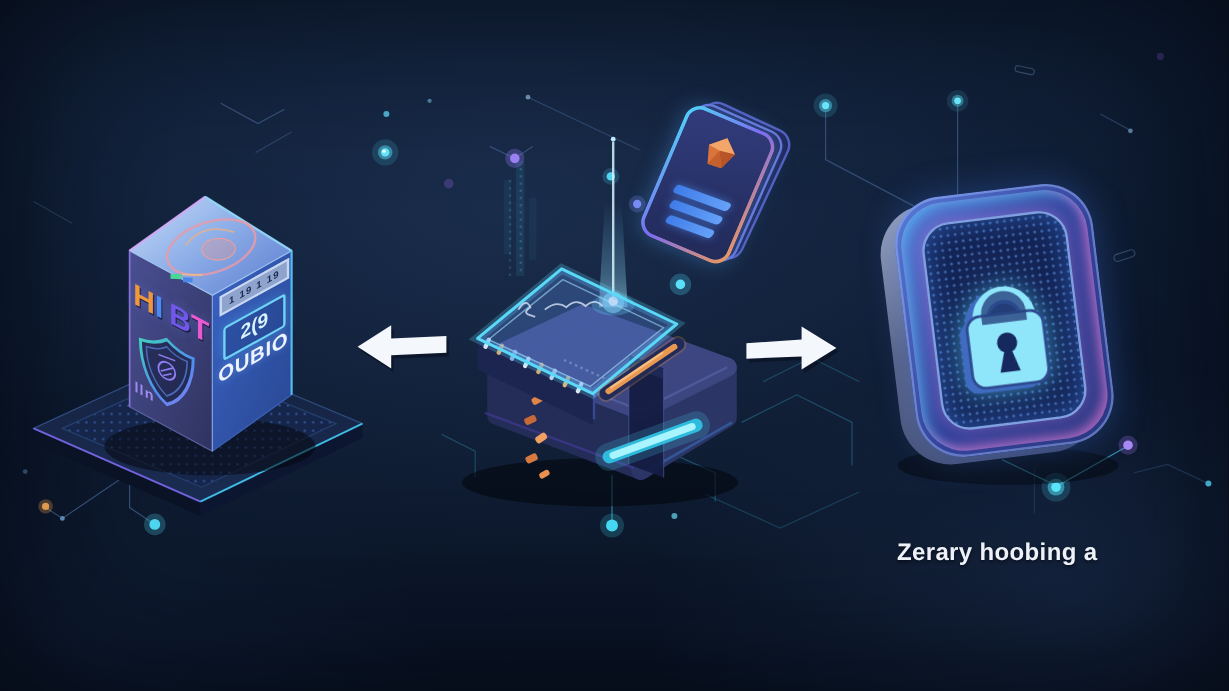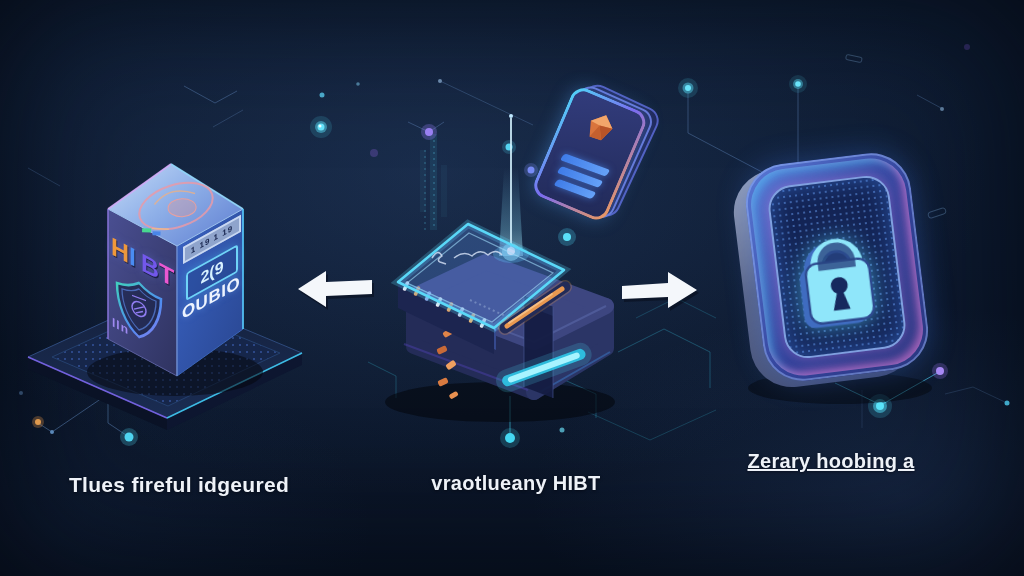--- a/index.html
+++ b/index.html
@@ -15,21 +15,21 @@
   }
   .art{position:absolute;left:0;top:0;}
 
   
   .caption{
     position:absolute;color:#eef2f8;font-weight:700;text-align:center;
     text-shadow:0 1px 3px rgba(0,0,10,.55);letter-spacing:.3px;
   }
   .cap-left{left:56px;top:473px;width:246px;font-size:21px;}
   .cap-center{left:418px;top:472px;width:196px;font-size:20px;}
-  .cap-right{left:726px;top:448px;width:210px;font-size:20px;line-height:26px;text-decoration:underline;}
+  .cap-right{left:726px;top:448px;width:210px;font-size:20px;line-height:26px;}
 
   
   .hibt{position:absolute;left:111px;top:231px;width:64px;transform:skewY(28deg);
         transform-origin:0 0;font-weight:800;font-size:25px;line-height:28px;}
   .hibt span{text-shadow:1px 1px 0 rgba(5,8,24,.6),0 0 8px rgba(120,140,255,.35);}
   .hibt .L0{color:#f0983a;}
   .hibt .L1{color:#4a8cf2;margin-right:5px;}
   .hibt .L2{color:#7258ea;}
   .hibt .L3{color:#ea58d2;}
   .lln{position:absolute;left:112px;top:315px;transform:skewY(28deg);transform-origin:0 0;
@@ -347,18 +347,16 @@
       <div class="bar b3"></div>
     </div>
   </div>
 
   <div class="hibt"><span class="L0">H</span><span class="L1">I</span><span class="L2">B</span><span class="L3">T</span></div>
   <div class="lln">lln</div>
   <div class="ticker">1 19 1 19</div>
   <div class="code">2(9</div>
   <div class="oubio">OUBIO</div>
 
-  <div class="caption cap-left">Tlues fireful idgeured</div>
-  <div class="caption cap-center">vraotlueany HIBT</div>
   <div class="caption cap-right">
     <div>Zerary hoobing a</div>
   </div>
 </div>
 
 </body></html>

